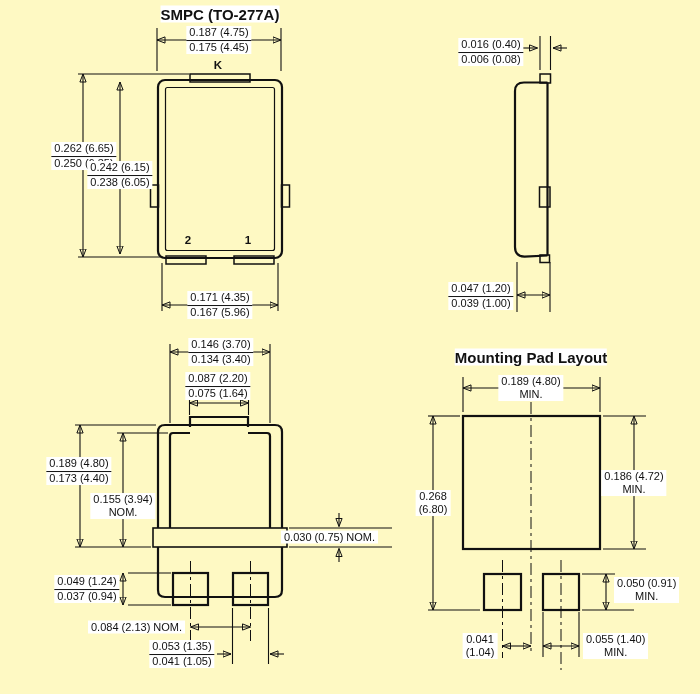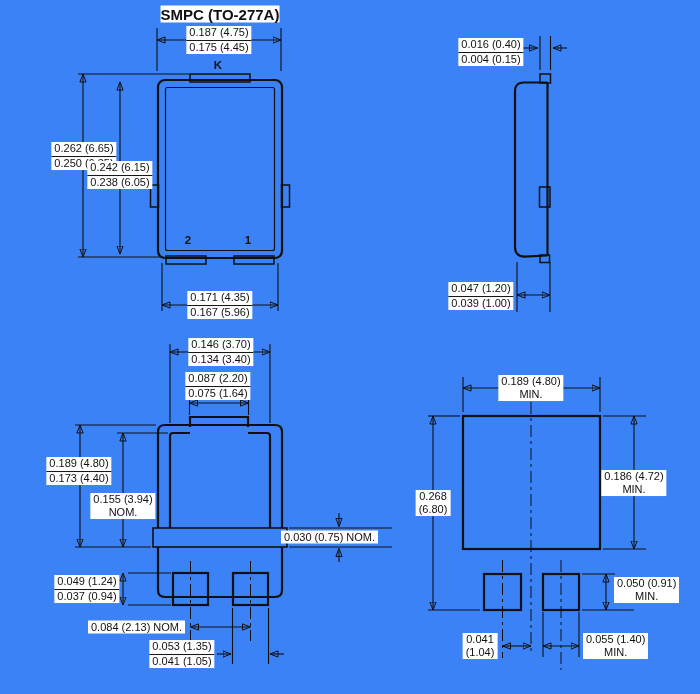--- a/index.html
+++ b/index.html
@@ -1,16 +1,16 @@
 <!DOCTYPE html>
 <html><head>
 <meta charset="utf-8">
 <style>
   html,body{margin:0;padding:0;background:#fff;}
-  .canvas{position:relative;width:700px;height:694px;background:#3b82f6;overflow:hidden;
+  .canvas{position:relative;width:700px;height:694px;background:#fef9c3;overflow:hidden;
           font-family:"Liberation Sans","DejaVu Sans",sans-serif;color:#111;}
   svg.art{position:absolute;left:0;top:0;}
   svg.art line,svg.art path,svg.art rect{stroke:#111;fill:none;}
   .s2{stroke-width:2.2px;}
   .s1{stroke-width:1.5px;}
   .sA{stroke-width:1.2px;}
   .s1h{stroke-width:1.6px;}
   .wf{fill:#ffffff;}
   .cl{stroke-width:1px;stroke-dasharray:12 4 3 4;}
   g.dim line{stroke-width:1.1px;}
@@ -161,21 +161,21 @@
     <span>0.242 (6.15)</span>
     <span>0.238 (6.05)</span>
   </div>
   <div class="lbl frac" style="left:220px;top:305px">
     <span>0.171 (4.35)</span>
     <span>0.167 (5.96)</span>
   </div>
 
   <div class="lbl frac" style="left:491px;top:52px">
     <span>0.016 (0.40)</span>
-    <span>0.004 (0.15)</span>
+    <span>0.006 (0.08)</span>
   </div>
   <div class="lbl frac" style="left:481px;top:296px">
     <span>0.047 (1.20)</span>
     <span>0.039 (1.00)</span>
   </div>
 
   <div class="lbl frac" style="left:221px;top:352px">
     <span>0.146 (3.70)</span>
     <span>0.134 (3.40)</span>
   </div>
@@ -199,20 +199,21 @@
     <span>0.037 (0.94)</span>
   </div>
   <div class="lbl al" style="left:88px;top:627px">
     <span>0.084 (2.13) NOM.</span>
   </div>
   <div class="lbl frac" style="left:182px;top:654px">
     <span>0.053 (1.35)</span>
     <span>0.041 (1.05)</span>
   </div>
 
+  <div class="viewtitle" style="left:531px;top:357px">Mounting Pad Layout</div>
   <div class="lbl" style="left:531px;top:388px">
     <span>0.189 (4.80)</span>
     <span>MIN.</span>
   </div>
   <div class="lbl" style="left:433px;top:503px">
     <span>0.268</span>
     <span>(6.80)</span>
   </div>
   <div class="lbl" style="left:634px;top:483px">
     <span>0.186 (4.72)</span>

